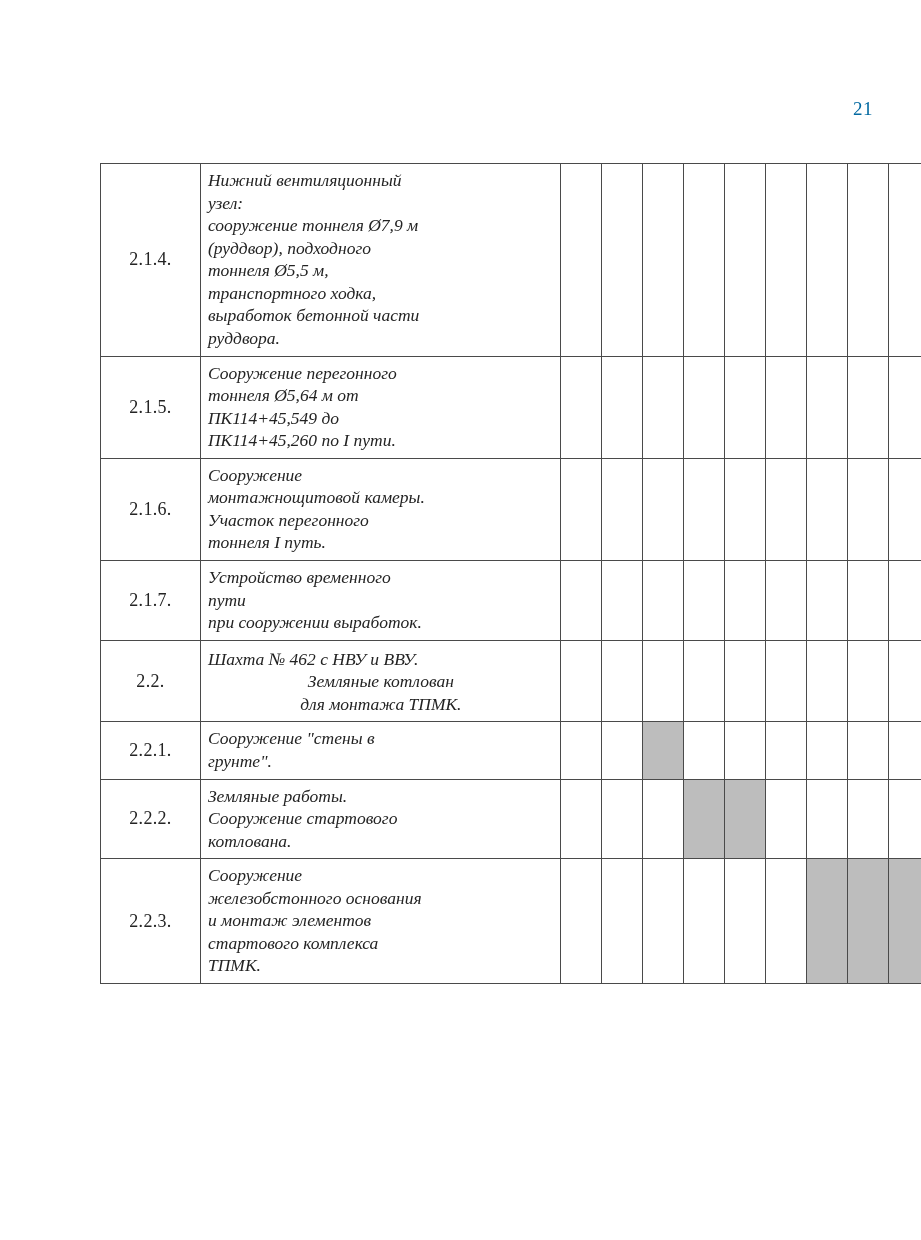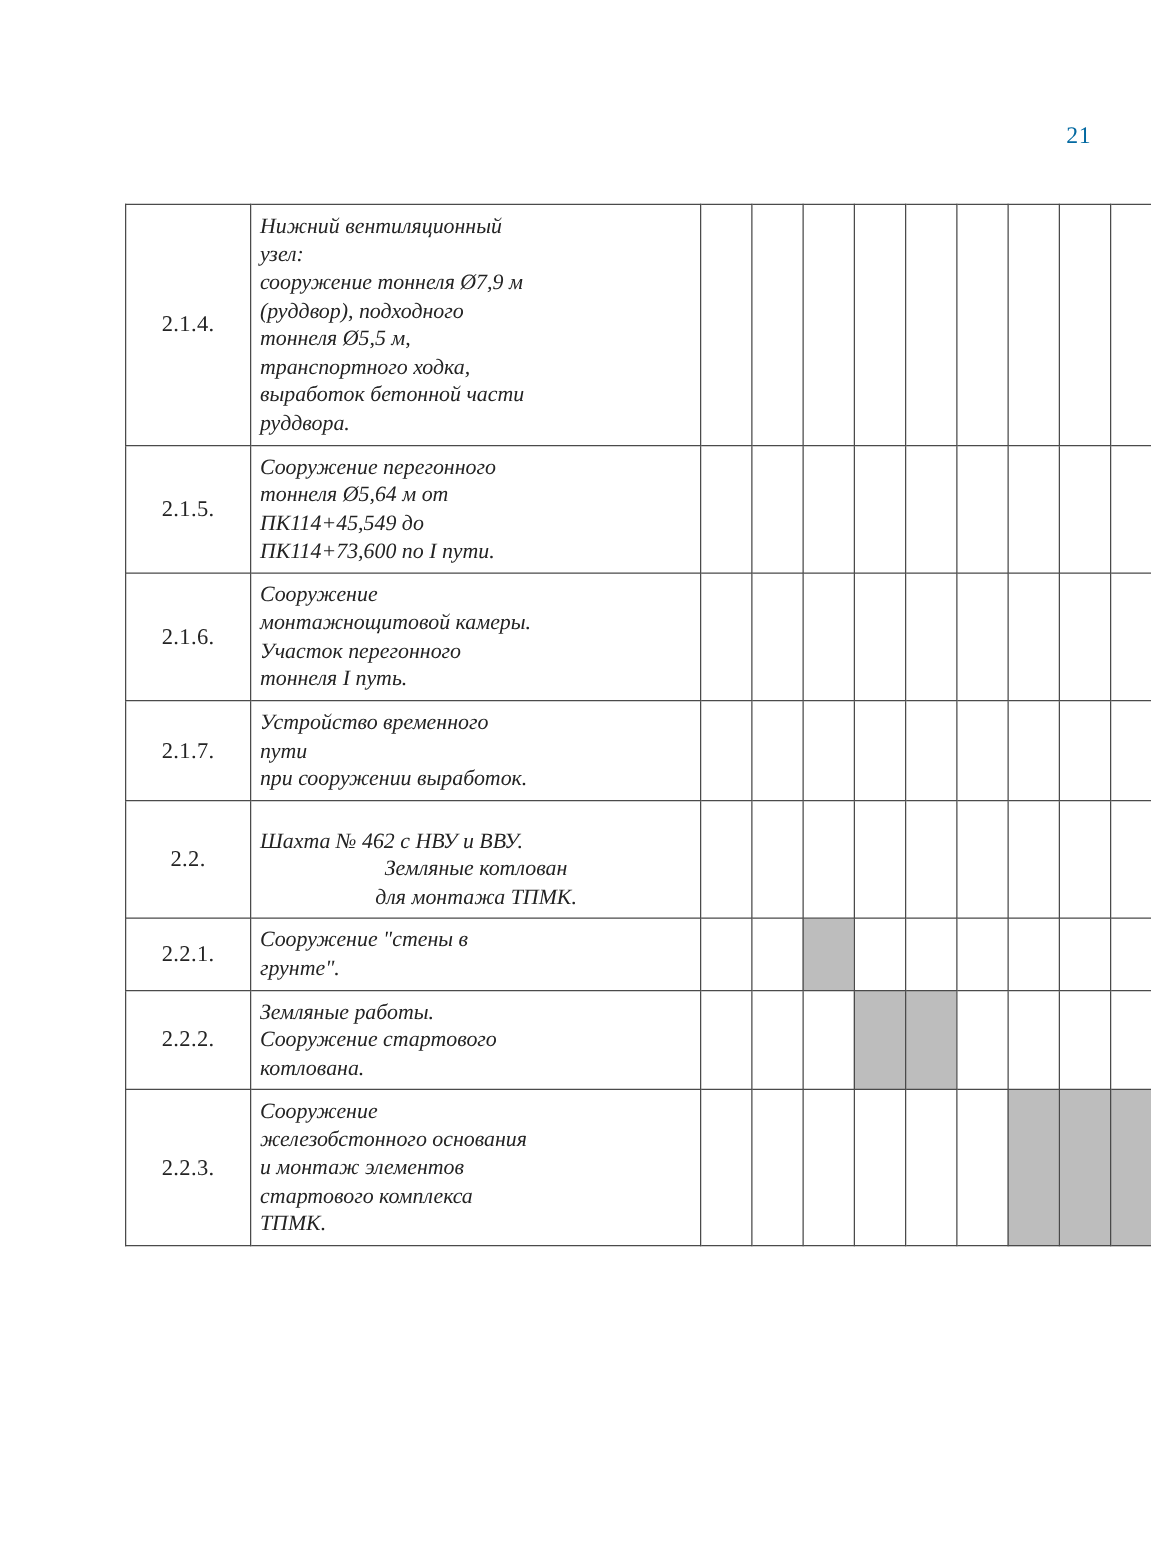--- a/index.html
+++ b/index.html
@@ -66,21 +66,21 @@
     line-height: 1.29;
     color: #232323;
     padding: 5px 6px 6px 7px;
     vertical-align: top;
     font-style: italic;
   }
 
   td.col-desc.italic-center {
     font-style: italic;
     text-align: center;
-    padding-top: 20px;
+    padding-top: 7px;
   }
   td.col-desc.italic-center .ln1 { text-align: left; }
 
   
   td.cell {
     width: 38px;
     background: transparent;
   }
   td.cell.filled {
     background: #bdbdbd;
@@ -121,21 +121,21 @@
           <td class="cell"></td>
           <td class="cell"></td>
           <td class="cell"></td>
         </tr>
         <tr>
           <td class="col-num">2.1.5.</td>
           <td class="col-desc">
             <span class="desc-line ln1">Сооружение перегонного</span>
             <span class="desc-line">тоннеля Ø5,64 м от</span>
             <span class="desc-line">ПК114+45,549 до</span>
-            <span class="desc-line">ПК114+73,600 по I пути.</span>
+            <span class="desc-line">ПК114+45,260 по I пути.</span>
           </td>
           <td class="cell"></td>
           <td class="cell"></td>
           <td class="cell"></td>
           <td class="cell"></td>
           <td class="cell"></td>
           <td class="cell"></td>
           <td class="cell"></td>
           <td class="cell"></td>
           <td class="cell"></td>

